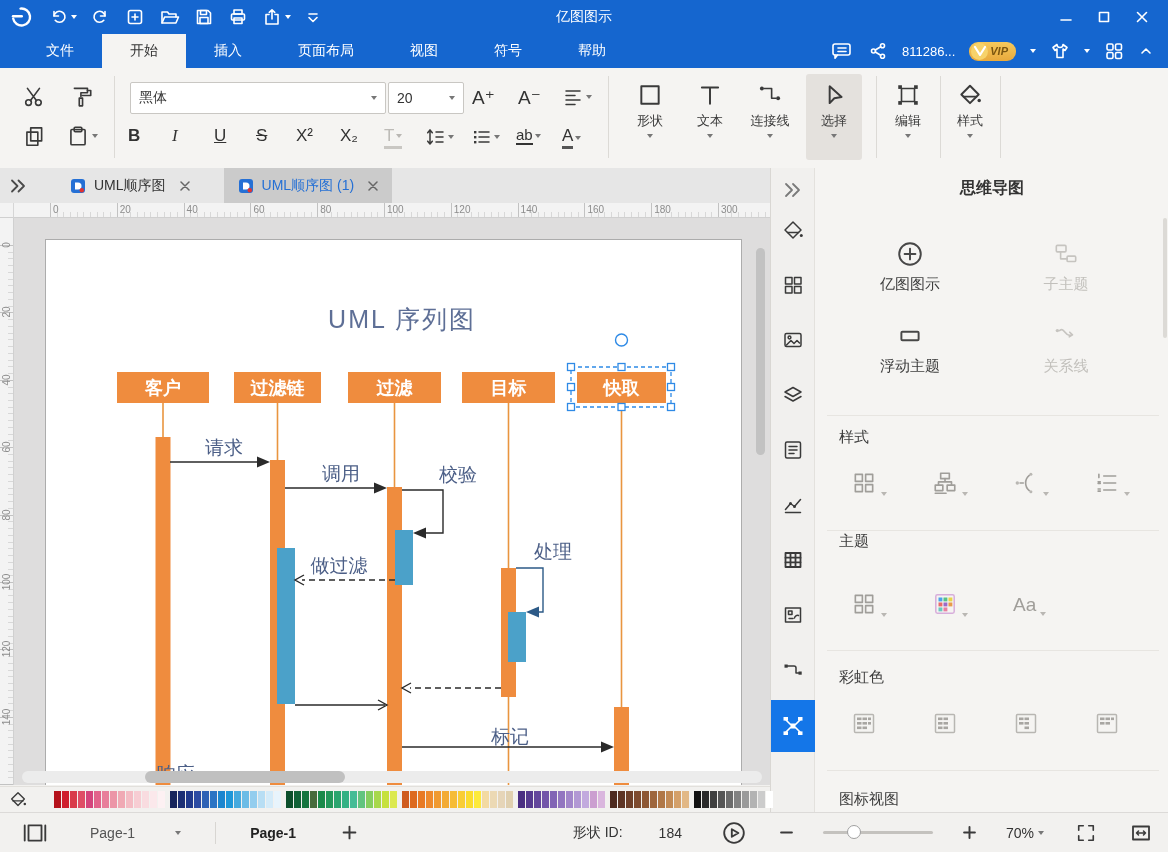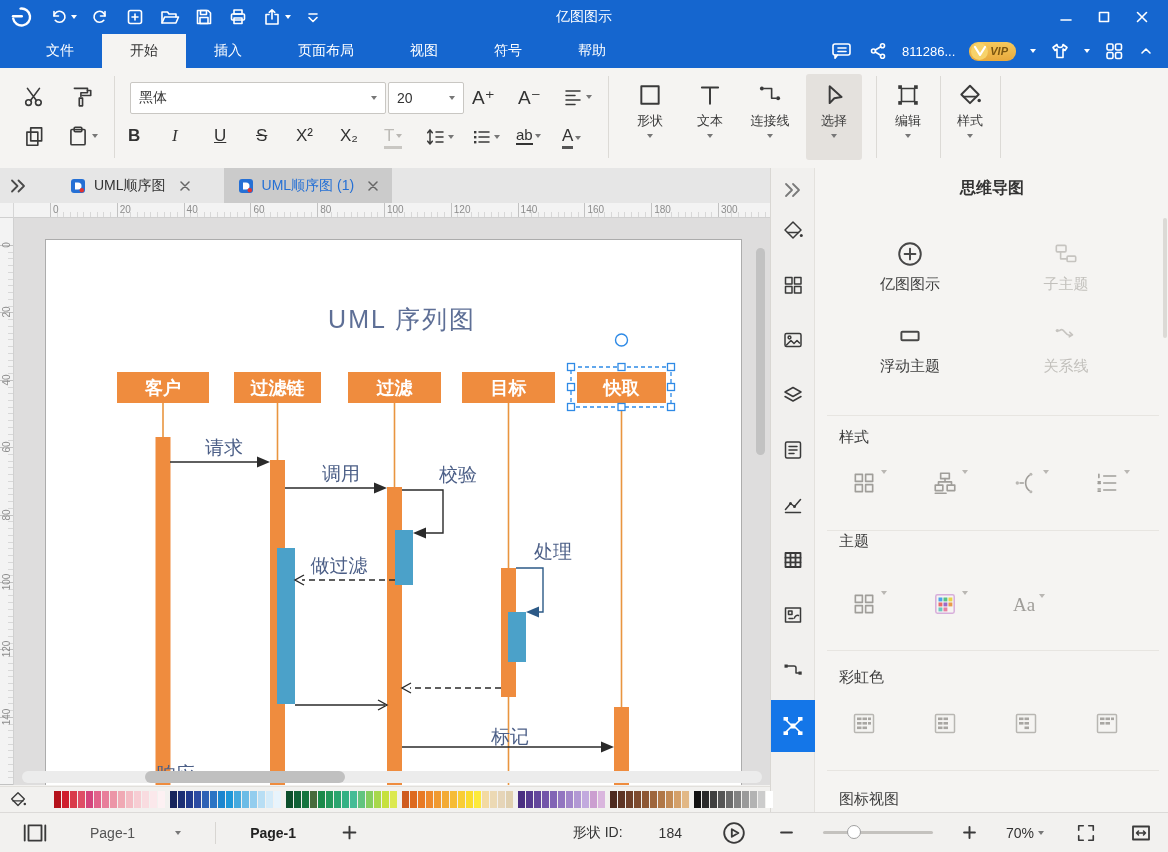--- a/index.html
+++ b/index.html
@@ -89,21 +89,21 @@
   .sic{position:absolute;left:0;width:44px;height:44px;display:flex;align-items:center;justify-content:center;}
   .sic.active{background:#1476E8;height:52px;}
   .panel{position:absolute;left:44px;top:0;width:354px;height:100%;}
   .p-title{position:absolute;left:0;top:10px;width:100%;text-align:center;font-size:16px;font-weight:bold;color:#333;}
   .topic{position:absolute;width:150px;text-align:center;}
   .topic .t-ic{display:flex;justify-content:center;}
   .topic .t-lb{font-size:15px;color:#3C3C3C;margin-top:7px;}
   .topic.dis .t-lb{color:#C2C0BC;}
   .p-div{position:absolute;left:12px;right:10px;height:1px;background:#E7E5E1;}
   .p-sec{position:absolute;left:24px;font-size:15px;color:#3C3C3C;}
-  .p-btn{position:absolute;display:flex;gap:4px;font-family:Liberation Serif, serif;}
+  .p-btn{position:absolute;display:flex;align-items:flex-end;gap:4px;}
   .p-scroll{position:absolute;right:2px;top:50px;width:4px;height:120px;background:#DCDAD6;border-radius:2px;}
   .aa{font-size:19px;color:#A09E9A;}
 
   
   .palette{left:0;top:786px;width:770px;height:26px;background:#F2F1EF;display:flex;align-items:center;border-top:1px solid #E2E0DC;box-sizing:border-box;}
   .pal-fill{margin:0 6px 0 8px;}
   .pal-group{display:flex;margin-right:4px;}
   .swatch{width:7px;height:17px;margin-right:1px;}
 
   

